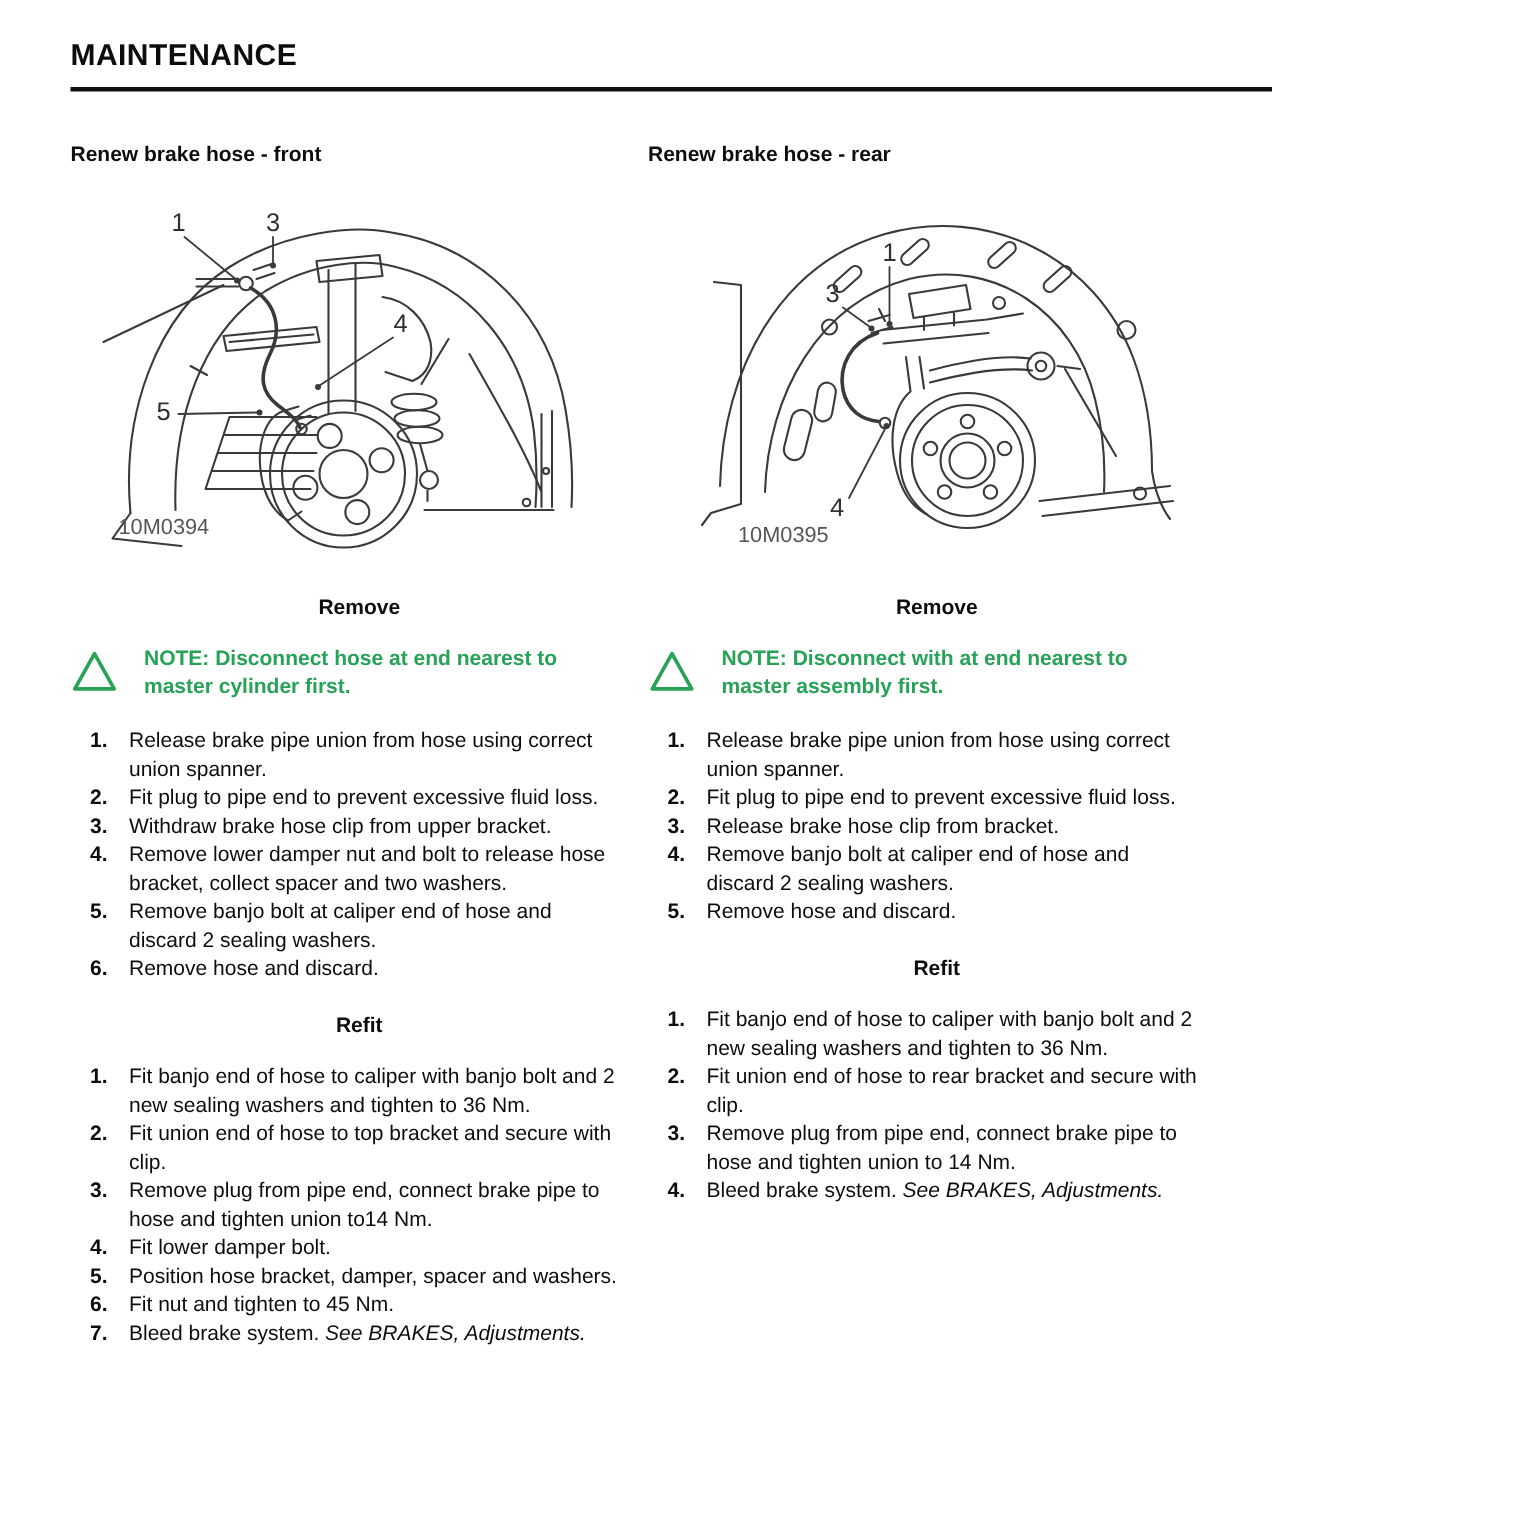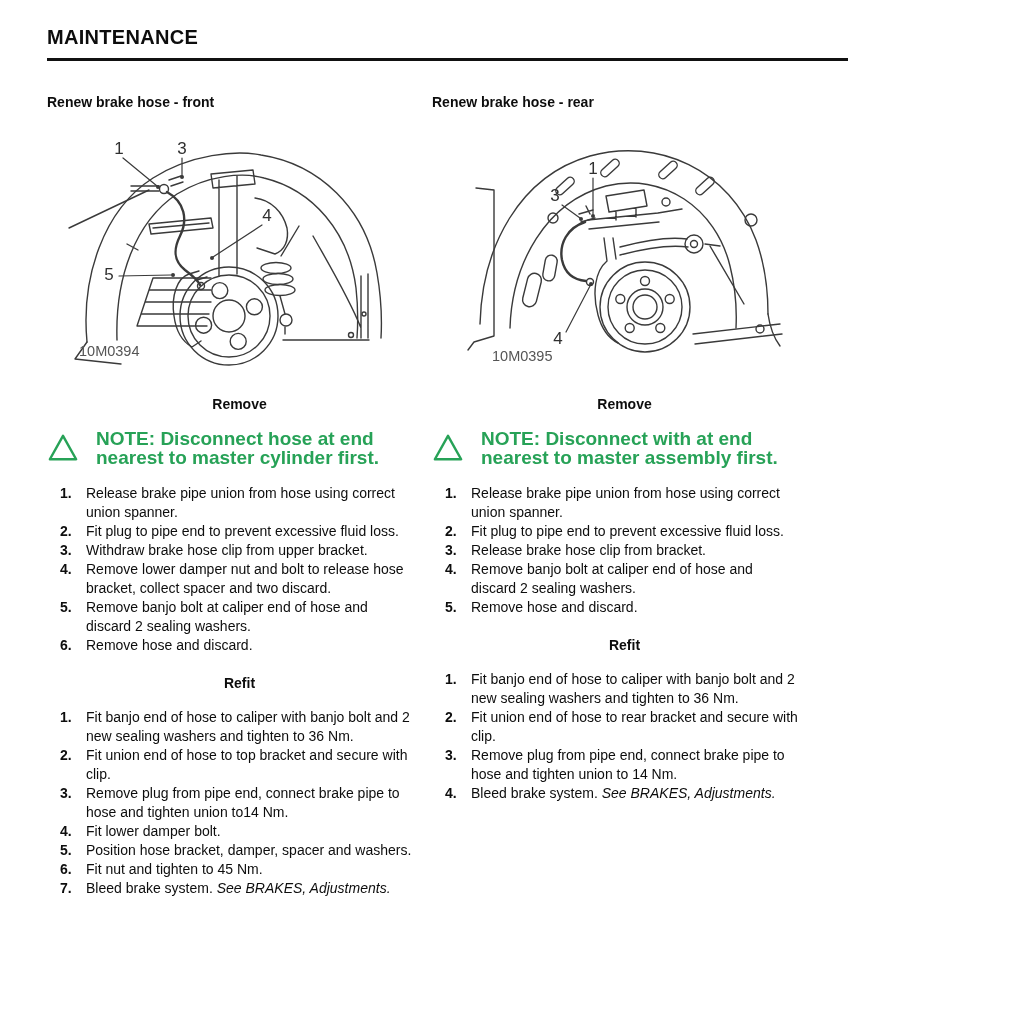--- a/index.html
+++ b/index.html
@@ -10,21 +10,21 @@
   .cols{display:flex;margin-top:33px;}
   .col{width:385px;}
   h2{font-size:14px;font-weight:bold;margin:0;}
   .figure{margin-top:18px;height:252px;}
   .figure.front svg{margin-left:14px;}
   .figure.rear svg{margin-left:26px;}
   h3{font-size:14px;font-weight:bold;margin:16px 0 0 0;text-align:center;}
   h3.refit{margin-top:20px;}
   .note{display:flex;align-items:flex-start;margin-top:17px;}
   .note .tri{flex:0 0 auto;margin-top:4px;}
-  .note p{margin:0 0 0 17px;width:307px;font-size:19px;line-height:19px;font-weight:bold;color:#27a257;}
+  .note p{margin:0 0 0 17px;width:307px;font-size:14px;line-height:19px;font-weight:bold;color:#27a257;}
   .steps{margin-top:17px;}
   .step{display:flex;font-size:14px;line-height:19px;padding-left:13px;}
   .step .num{width:26px;font-weight:bold;flex:0 0 auto;}
   .step .txt{width:327px;}
   .ref{font-style:italic;font-weight:normal;}
   svg text{font-family:"Liberation Sans","DejaVu Sans",sans-serif;}
 </style>
 </head>
 <body>
 
@@ -105,21 +105,21 @@
         <div class="step">
             <span class="num">2.</span>
             <span class="txt"><span>Fit plug to pipe end to prevent excessive fluid loss.</span><em class="ref"></em></span>
           </div>
         <div class="step">
             <span class="num">3.</span>
             <span class="txt"><span>Withdraw brake hose clip from upper bracket.</span><em class="ref"></em></span>
           </div>
         <div class="step">
             <span class="num">4.</span>
-            <span class="txt"><span>Remove lower damper nut and bolt to release hose bracket, collect spacer and two discard.</span><em class="ref"></em></span>
+            <span class="txt"><span>Remove lower damper nut and bolt to release hose bracket, collect spacer and two washers.</span><em class="ref"></em></span>
           </div>
         <div class="step">
             <span class="num">5.</span>
             <span class="txt"><span>Remove banjo bolt at caliper end of hose and discard 2 sealing washers.</span><em class="ref"></em></span>
           </div>
         <div class="step">
             <span class="num">6.</span>
             <span class="txt"><span>Remove hose and discard.</span><em class="ref"></em></span>
           </div>
       </div>

